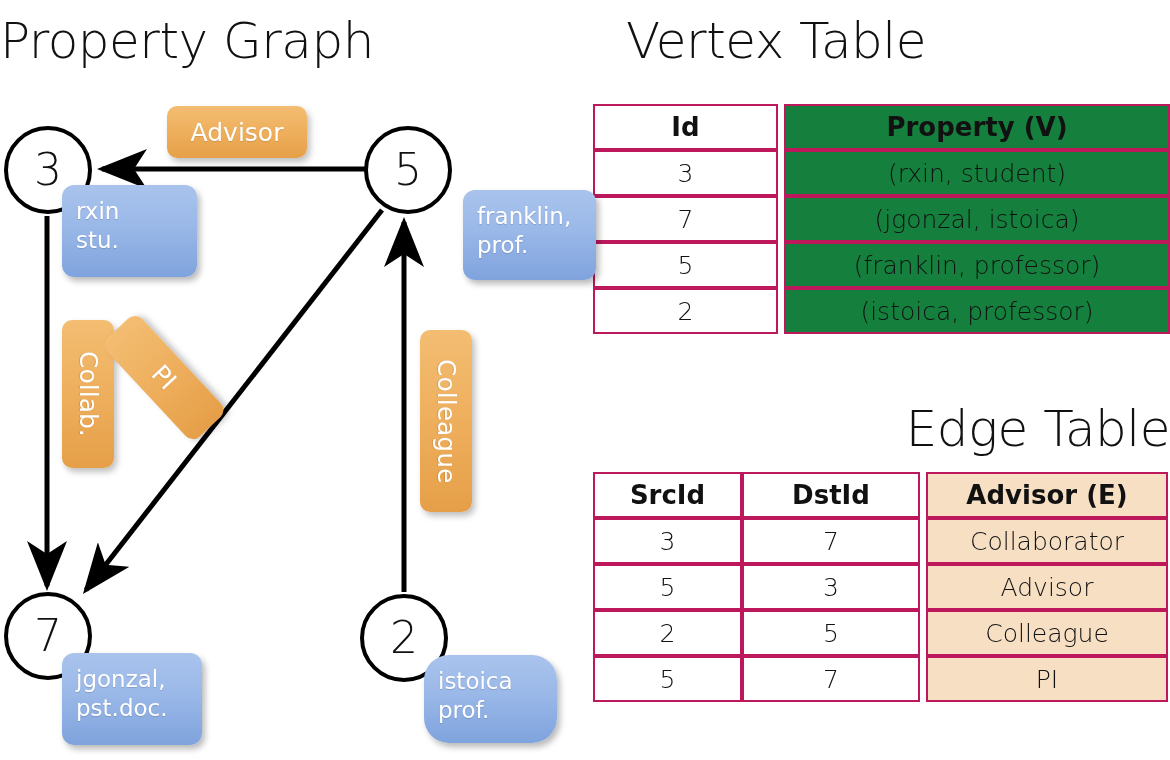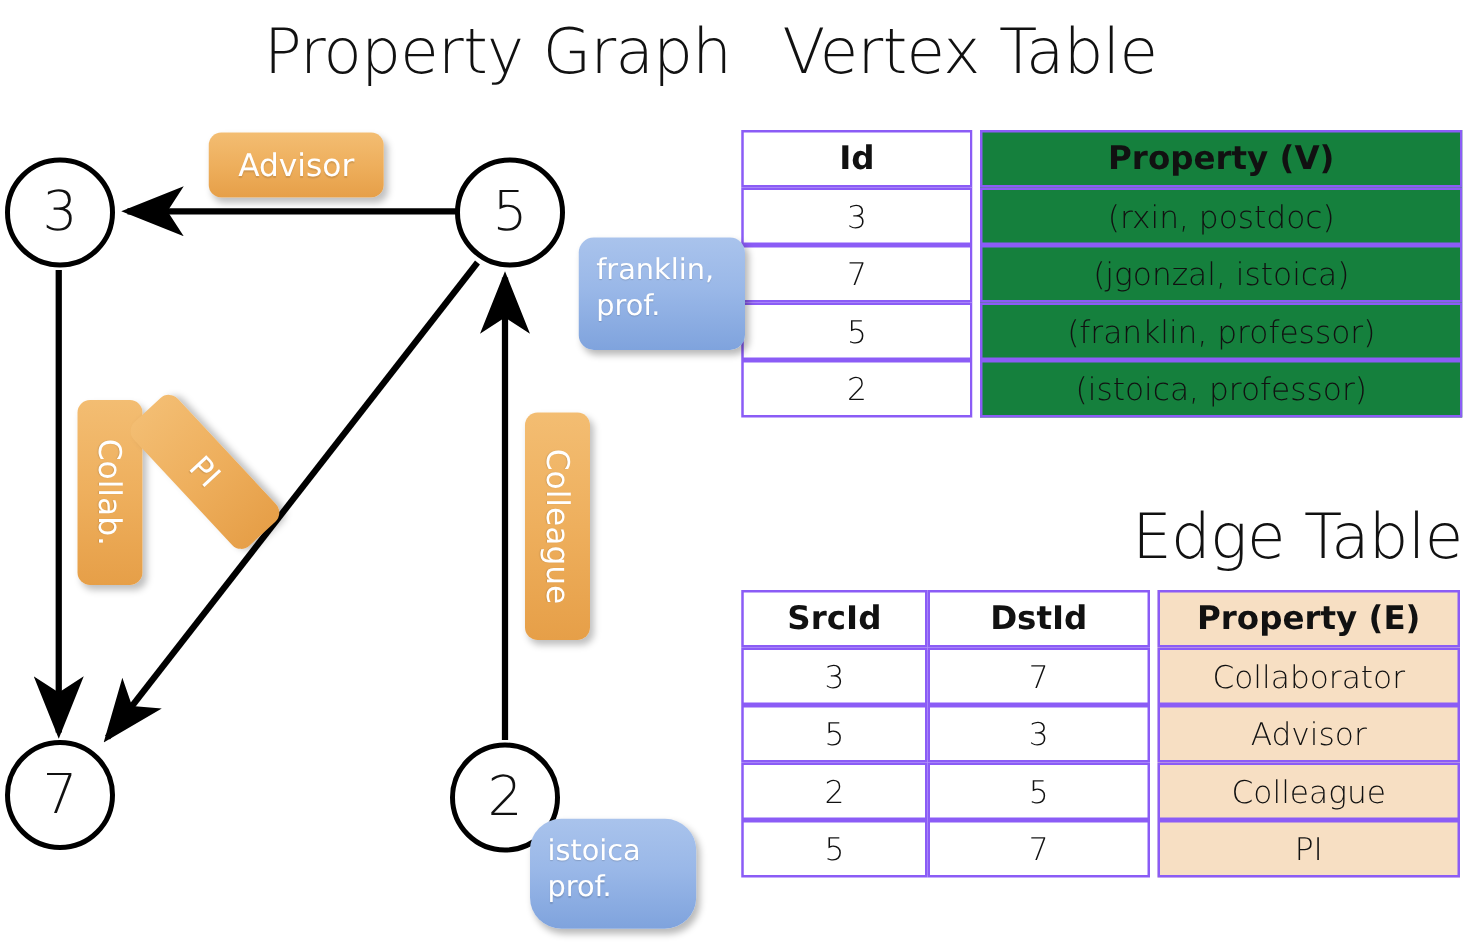--- a/index.html
+++ b/index.html
@@ -19,21 +19,21 @@
   
   .title {
     position: absolute;
     font-family: "DejaVu Sans", sans-serif;
     font-weight: 300;
     font-size: 50px;
     letter-spacing: -0.5px;
     color: #111111;
     white-space: nowrap;
   }
-  #title-property-graph { left: 0px;  top: 12px;  width: 585px; text-align: right; }
+  #title-property-graph { left: 0px;  top: 12px;  width: 585px; text-align: left; }
   #title-vertex-table   { left: 626px; top: 12px; width: 580px; text-align: left; }
   #title-edge-table     { left: 590px; top: 400px; width: 580px; text-align: right; }
 
   
   #graph-panel {
     position: absolute;
     left: 0; top: 0; width: 585px; height: 760px;
   }
   #graph-svg {
     position: absolute;
@@ -119,21 +119,21 @@
   .data-table {
     position: absolute;
     border-collapse: separate;
     border-spacing: 0;
     font-family: "DejaVu Sans", sans-serif;
     font-weight: 300;
     font-size: 25px;
     color: #111111;
   }
   .data-table td, .data-table th {
-    border: 2px solid #8b5cf6;
+    border: 2px solid #be185d;
     text-align: center;
     padding: 0;
     height: 46px;
     font-weight: inherit;
     box-sizing: border-box;
   }
   .data-table th { font-weight: 700; font-size: 26px; }
   .gap-col { border: none !important; width: 6px; background: #ffffff; }
   .blue-cell  { background: #15803d; }
   .peach-cell { background: #f7dfc3; }
@@ -178,24 +178,32 @@
   <div class="vertex" id="vertex-5">
     <span class="vertex-label">5</span>
   </div>
   <div class="vertex" id="vertex-7">
     <span class="vertex-label">7</span>
   </div>
   <div class="vertex" id="vertex-2">
     <span class="vertex-label">2</span>
   </div>
 
+  <div class="prop-box" id="prop-box-3">
+    <div>rxin</div>
+    <div>stu.</div>
+  </div>
   <div class="prop-box" id="prop-box-5">
     <div>franklin,</div>
     <div>prof.</div>
   </div>
+  <div class="prop-box" id="prop-box-7">
+    <div>jgonzal,</div>
+    <div>pst.doc.</div>
+  </div>
   <div class="prop-box" id="prop-box-2">
     <div>istoica</div>
     <div>prof.</div>
   </div>
 
   <div class="edge-label" id="edge-label-advisor">
     <span>Advisor</span>
   </div>
   <div class="edge-label" id="edge-label-collab">
     <span class="vert-text">Collab.</span>
@@ -213,21 +221,21 @@
     <tr>
       <th class="col-id">Id</th>
       <td class="gap-col"></td>
       <th class="col-prop blue-cell">Property (V)</th>
     </tr>
   </thead>
   <tbody>
     <tr>
       <td class="col-id">3</td>
       <td class="gap-col"></td>
-      <td class="col-prop blue-cell">(rxin, postdoc)</td>
+      <td class="col-prop blue-cell">(rxin, student)</td>
     </tr>
     <tr>
       <td class="col-id">7</td>
       <td class="gap-col"></td>
       <td class="col-prop blue-cell">(jgonzal, istoica)</td>
     </tr>
     <tr>
       <td class="col-id">5</td>
       <td class="gap-col"></td>
       <td class="col-prop blue-cell">(franklin, professor)</td>
@@ -239,21 +247,21 @@
     </tr>
   </tbody>
 </table>
 
 <table class="data-table" id="edge-table">
   <thead>
     <tr>
       <th class="col-src">SrcId</th>
       <th class="col-dst">DstId</th>
       <td class="gap-col"></td>
-      <th class="col-prop peach-cell">Property (E)</th>
+      <th class="col-prop peach-cell">Advisor (E)</th>
     </tr>
   </thead>
   <tbody>
     <tr>
       <td class="col-src">3</td>
       <td class="col-dst">7</td>
       <td class="gap-col"></td>
       <td class="col-prop peach-cell">Collaborator</td>
     </tr>
     <tr>

